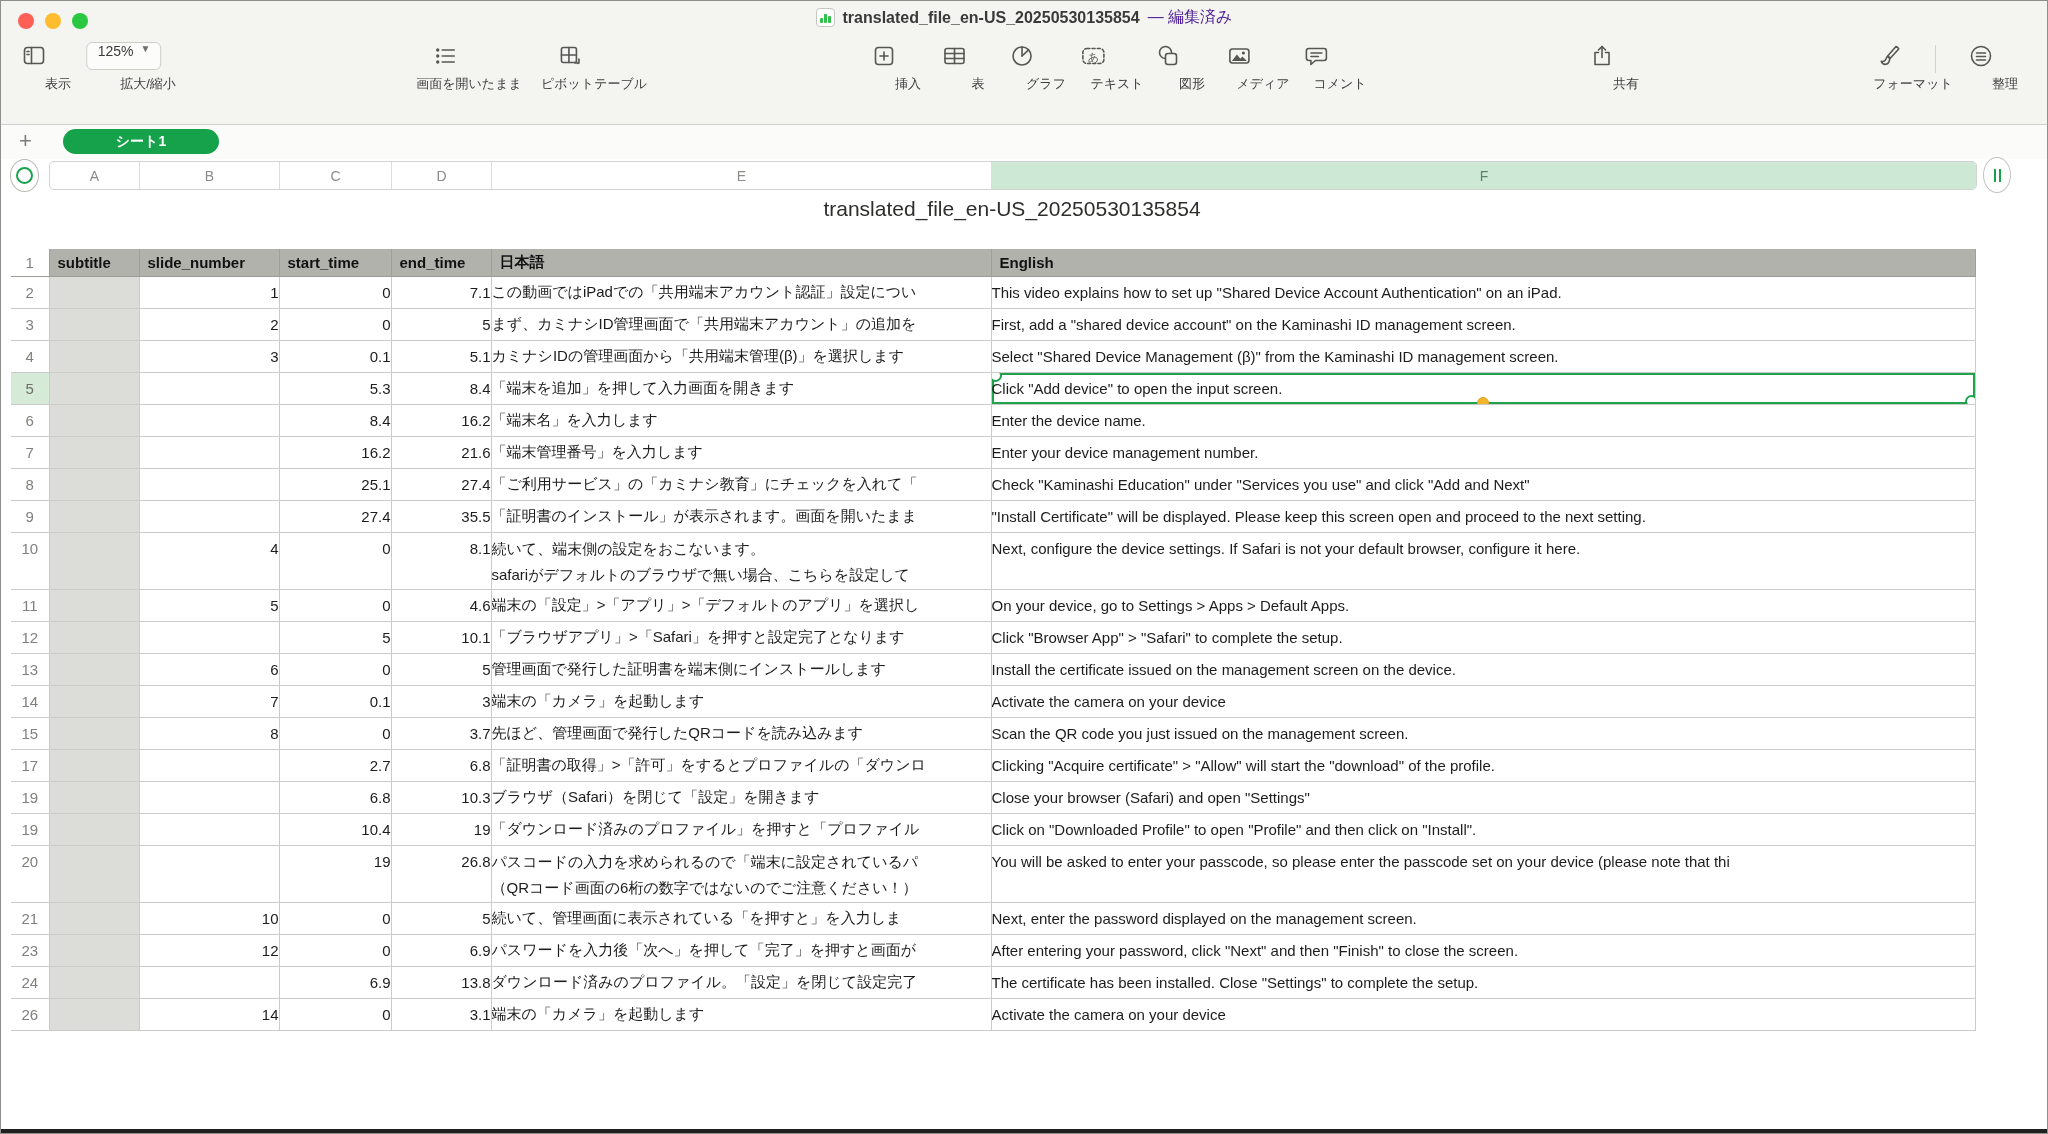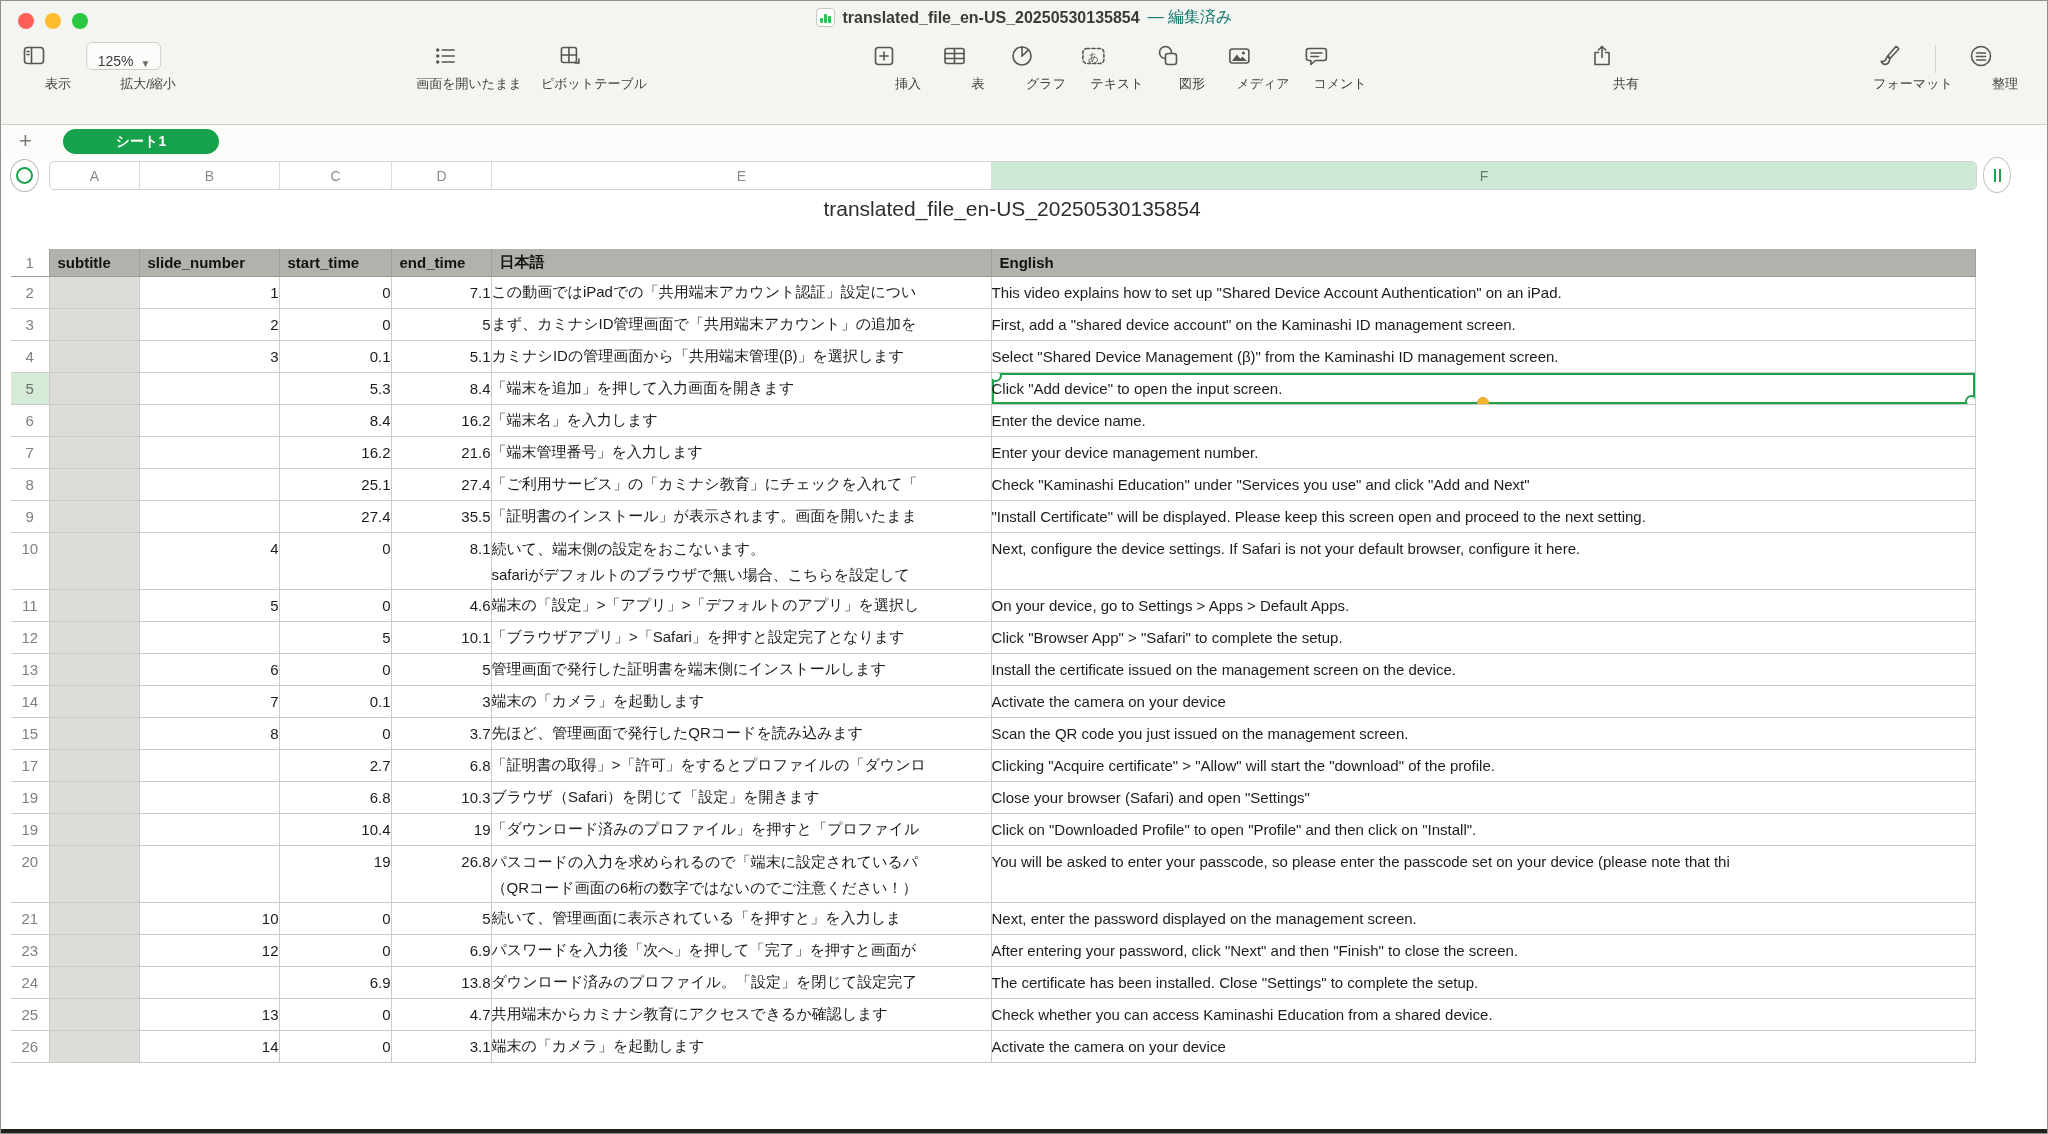--- a/index.html
+++ b/index.html
@@ -9,26 +9,26 @@
   .chrome{position:absolute;left:0;top:0;width:100%;height:124px;background:#f4f4f1;border-bottom:1px solid #cfcfcc;box-sizing:border-box;}
   .traffic{position:absolute;top:12px;left:17px;display:flex;gap:11px;}
   .tl{width:16px;height:16px;border-radius:50%;}
   .titlebar{position:absolute;top:0;left:0;width:100%;height:33px;display:flex;align-items:center;justify-content:center;gap:8px;}
   .doc-ico{width:17px;height:17px;border:1px solid #c6c6c3;border-radius:4px;background:#fff;position:relative;}
   .doc-ico i{position:absolute;bottom:3px;width:3px;background:#31c04b;border-radius:1px;}
   .doc-ico i:nth-child(1){left:3px;height:5px;}
   .doc-ico i:nth-child(2){left:7px;height:9px;}
   .doc-ico i:nth-child(3){left:11px;height:7px;}
   .wtitle{font-size:16px;font-weight:bold;color:#3a3a38;}
-  .wtitle-suffix{font-size:16px;color:#0f766e;font-weight:normal;}
+  .wtitle-suffix{font-size:16px;color:#4c1d95;font-weight:normal;}
   .tbitem{position:absolute;top:40px;transform:translateX(-50%);text-align:center;color:#3e3e3c;cursor:default;}
   .tbitem .ic{height:30px;display:flex;align-items:center;justify-content:center;}
   .tbitem .lb{font-size:13px;margin-top:4px;white-space:nowrap;margin-left:48px;}
   .tbitem svg{stroke:#565653;fill:none;stroke-width:1.6;stroke-linecap:round;stroke-linejoin:round;}
-  .zoombtn{display:flex;align-items:flex-end;gap:7px;border:1px solid #cdcdca;background:#fcfcfa;border-radius:6px;
+  .zoombtn{display:flex;align-items:flex-start;gap:7px;border:1px solid #cdcdca;background:#fcfcfa;border-radius:6px;
     height:26px;padding:0 10px;font-size:14px;color:#3c3c3a;}
   .chev{font-size:10px;color:#6e6e6b;}
   .tb-divider{position:absolute;top:44px;width:1px;height:28px;background:#d2d2cf;}
   
   .sheetbar{position:absolute;left:0;top:124px;width:100%;height:34px;background:#fbfbf9;}
   .addsheet{position:absolute;left:18px;top:3px;font-size:22px;color:#7c7c79;}
   .sheettab{position:absolute;left:62px;top:4px;width:156px;height:25px;border-radius:13px;background:#16a24b;
     color:#fff;font-size:14px;font-weight:bold;display:flex;align-items:center;justify-content:center;}
   
   .corner-oval{position:absolute;left:9px;top:158px;width:27px;height:31px;border:1px solid #b9b9b5;border-radius:50%;
@@ -484,29 +484,20 @@
         <tr class="r">
           <td class="gut">24</td>
           <td class="ga"></td>
           <td class="num"></td>
           <td class="num">6.9</td>
           <td class="num">13.8</td>
           <td class="txt">ダウンロード済みのプロファイル。「設定」を閉じて設定完了</td>
           <td class="txt">The certificate has been installed. Close "Settings" to complete the setup.</td>
         </tr>
         <tr class="r">
-          <td class="gut">25</td>
-          <td class="ga"></td>
-          <td class="num">13</td>
-          <td class="num">0</td>
-          <td class="num">4.7</td>
-          <td class="txt">共用端末からカミナシ教育にアクセスできるか確認します</td>
-          <td class="txt">Check whether you can access Kaminashi Education from a shared device.</td>
-        </tr>
-        <tr class="r">
           <td class="gut">26</td>
           <td class="ga"></td>
           <td class="num">14</td>
           <td class="num">0</td>
           <td class="num">3.1</td>
           <td class="txt">端末の「カメラ」を起動します</td>
           <td class="txt">Activate the camera on your device</td>
         </tr>
       </tbody>
   </table>

